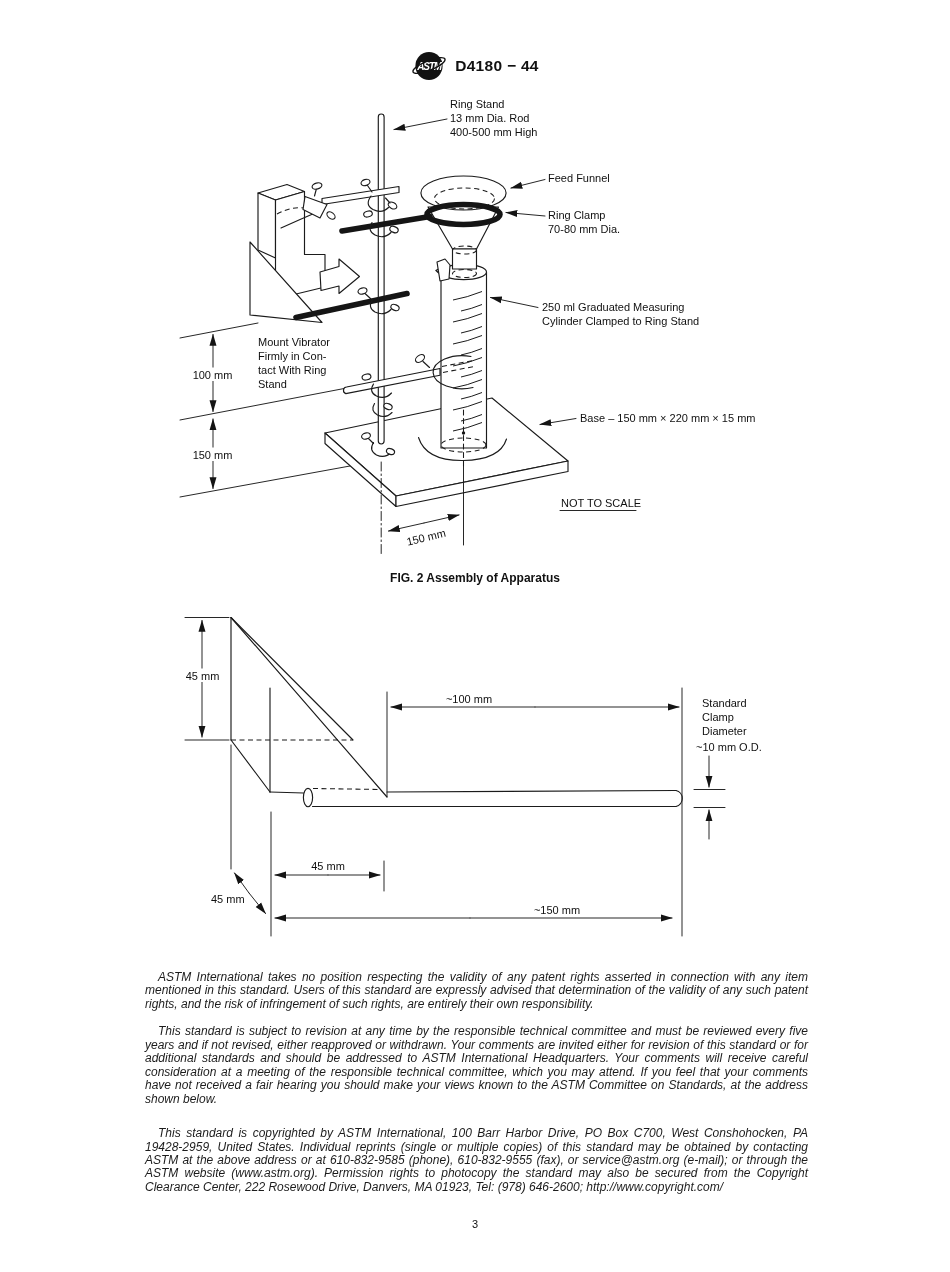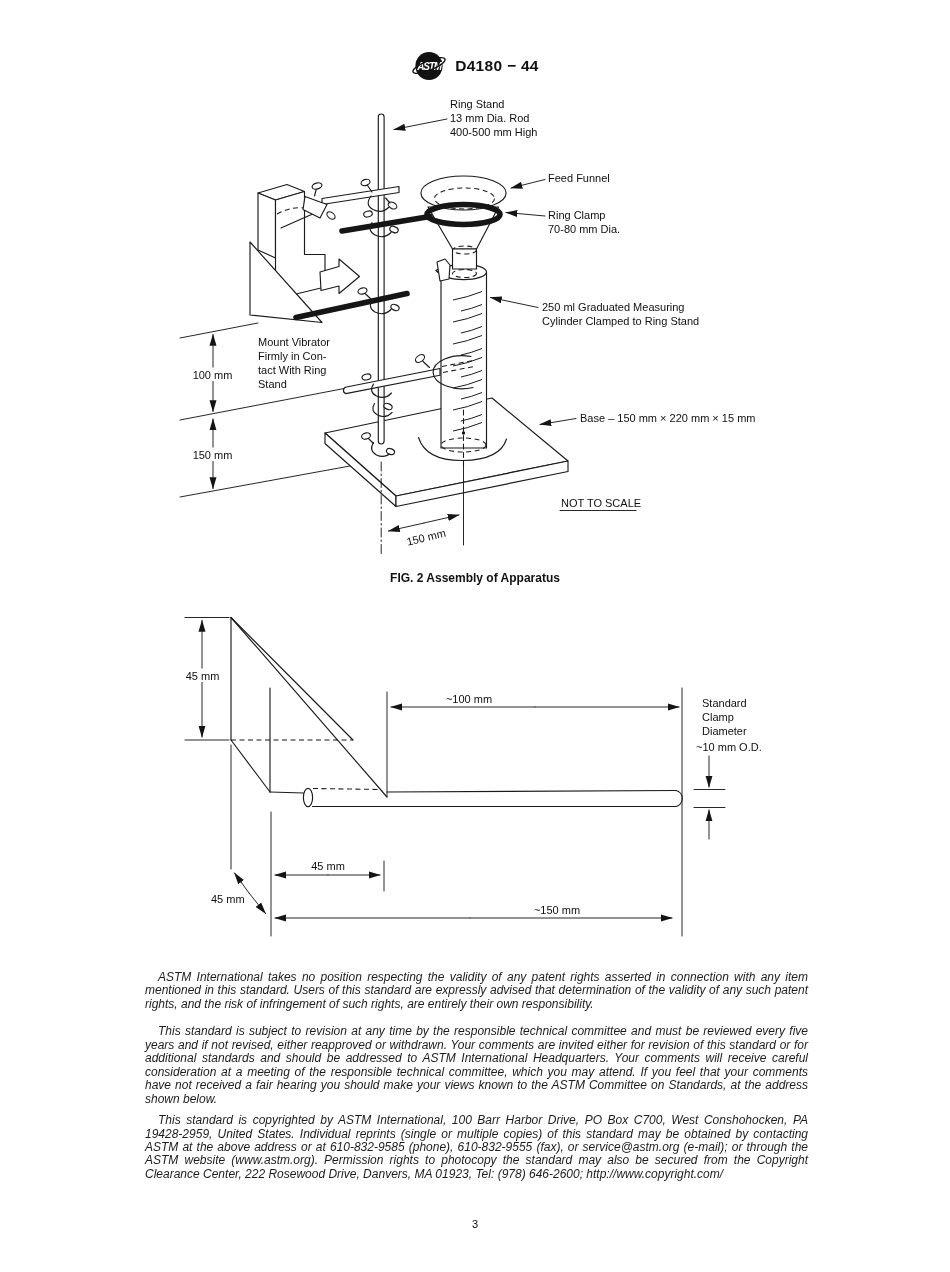--- a/index.html
+++ b/index.html
@@ -9,21 +9,21 @@
        align-items:center;gap:8px;}
   .hdr-title{font-size:15.5px;font-weight:bold;letter-spacing:.3px;}
   .figsvg{position:absolute;left:0;top:0;}
   .caption{position:absolute;left:0;width:100%;text-align:center;font-size:12px;font-weight:bold;}
   .cap2{top:571px;}
   .cap3{top:944px;}
   .boiler{position:absolute;left:145px;width:663px;top:971px;font-size:12px;font-style:italic;
           line-height:13.45px;text-align:justify;color:#1c1c1c;}
   .boiler p{margin:0;text-indent:13px;}
   .boiler p.p2{margin-top:14px;}
-  .boiler p.p3{margin-top:8px;}
+  .boiler p.p3{margin-top:21px;}
   .pageno{position:absolute;top:1218px;left:0;width:100%;text-align:center;font-size:11px;}
   
   .ln{fill:none;stroke:#1b1b1b;stroke-width:1.15;stroke-linecap:round;}
   .thn{stroke-width:.95;}
   .wf{fill:#fff;stroke:#1b1b1b;stroke-width:1.15;stroke-linejoin:round;}
   .blk{fill:none;stroke:#151515;stroke-width:5.6;stroke-linecap:round;}
   .dsh{stroke-dasharray:5 3.5;fill:none;stroke:#1b1b1b;stroke-width:1.05;}
   .ddot{stroke-dasharray:9 3 1.5 3;}
   .gr{fill:none;stroke:#1b1b1b;stroke-width:1;}
   text.t{font:11px "Liberation Sans",sans-serif;fill:#101010;}

